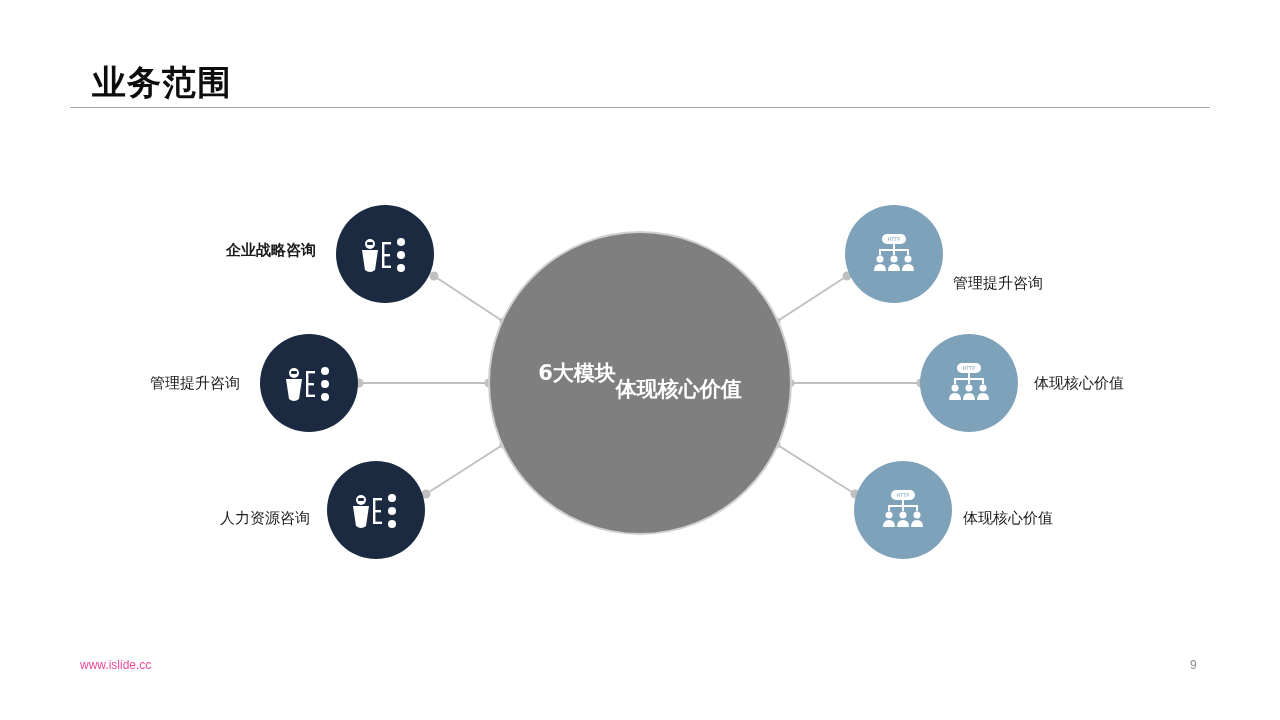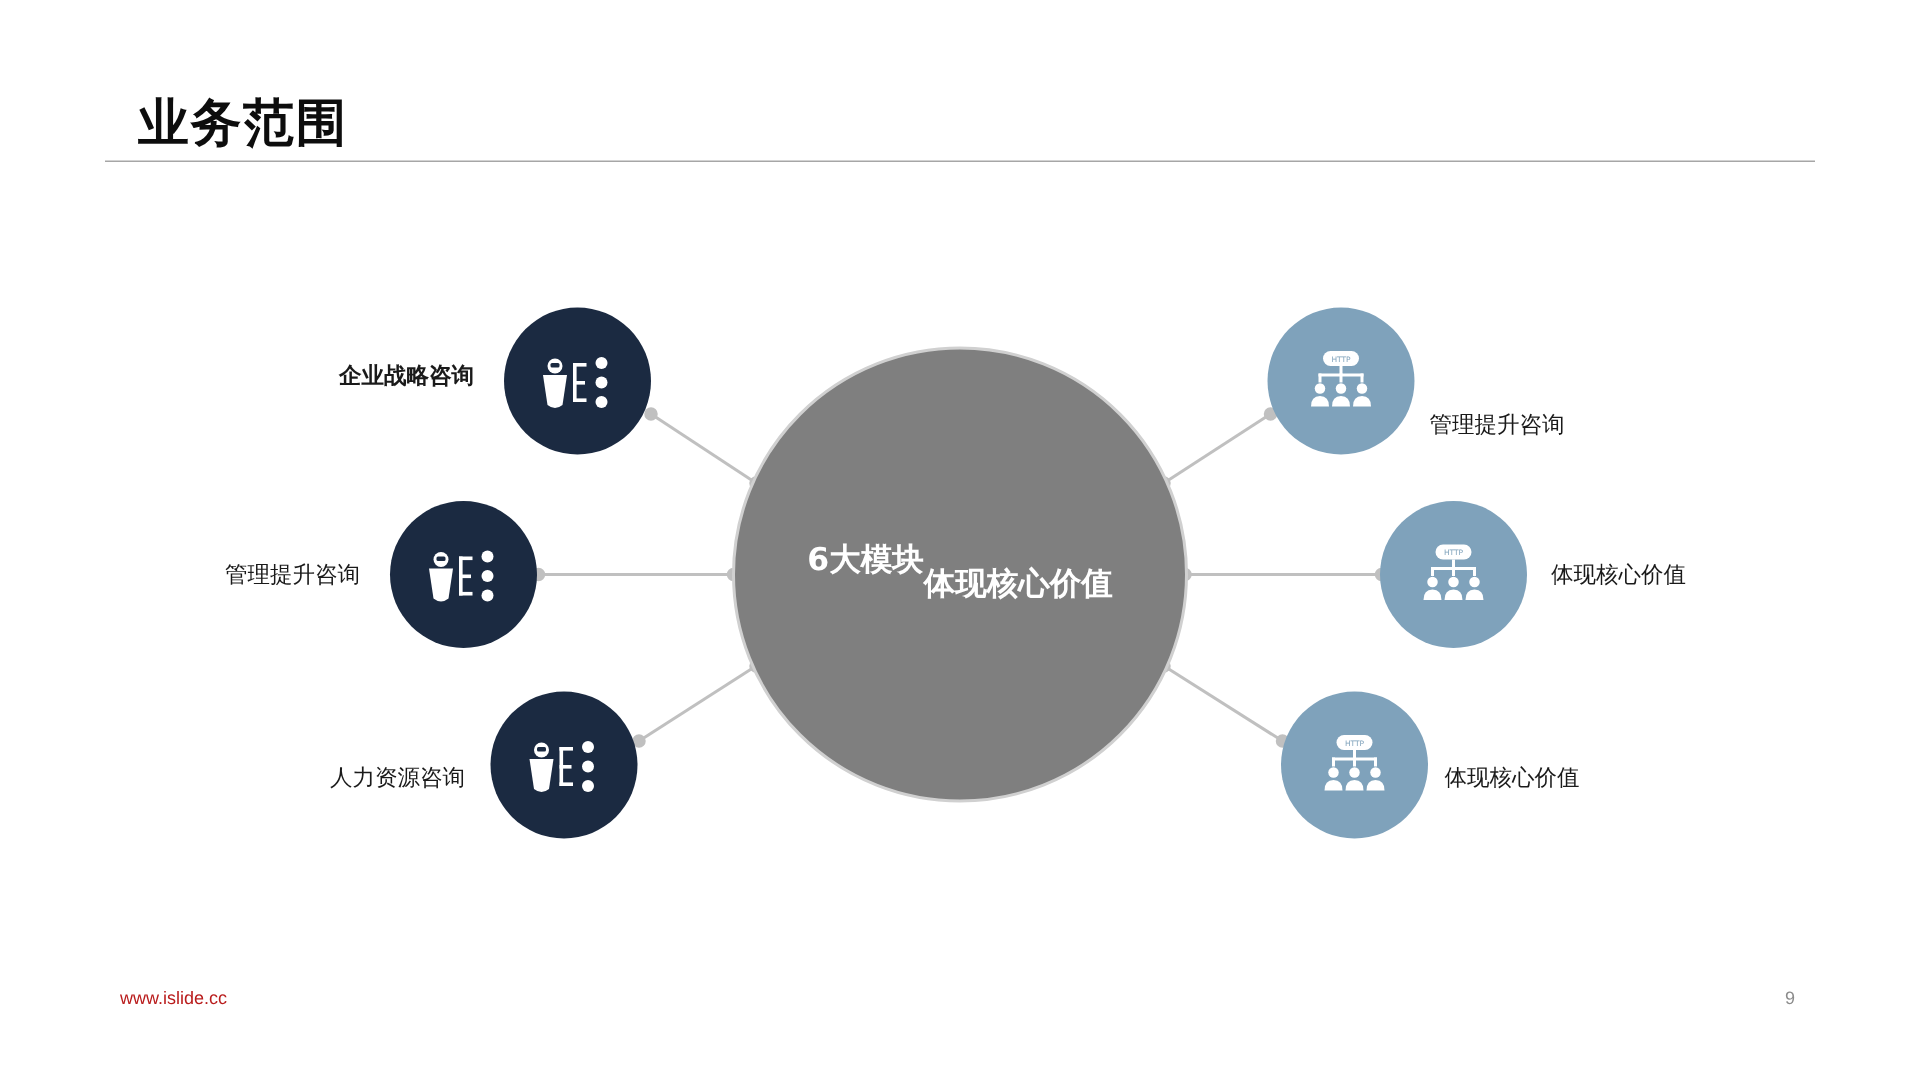--- a/index.html
+++ b/index.html
@@ -31,21 +31,21 @@
     display: flex; align-items: center; justify-content: center;
   }
   .node.dark { background: #1b2a41; }
   .node.light { background: #7fa2bb; }
   .label {
     position: absolute; font-size: 15px; color: #1a1a1a; line-height: 20px;
     white-space: nowrap;
   }
   .label.left { text-align: right; }
   .footer-url {
-    position: absolute; left: 80px; top: 658px; font-size: 12px; color: #b91c1c;
+    position: absolute; left: 80px; top: 658px; font-size: 12px; color: #ec4899;
     font-family: "Liberation Sans", sans-serif;
   }
   .page-num {
     position: absolute; left: 1190px; top: 658px; font-size: 12px; color: #8c8c8c;
     font-family: "Liberation Sans", sans-serif;
   }
 </style>
 </head>
 <body>
 

